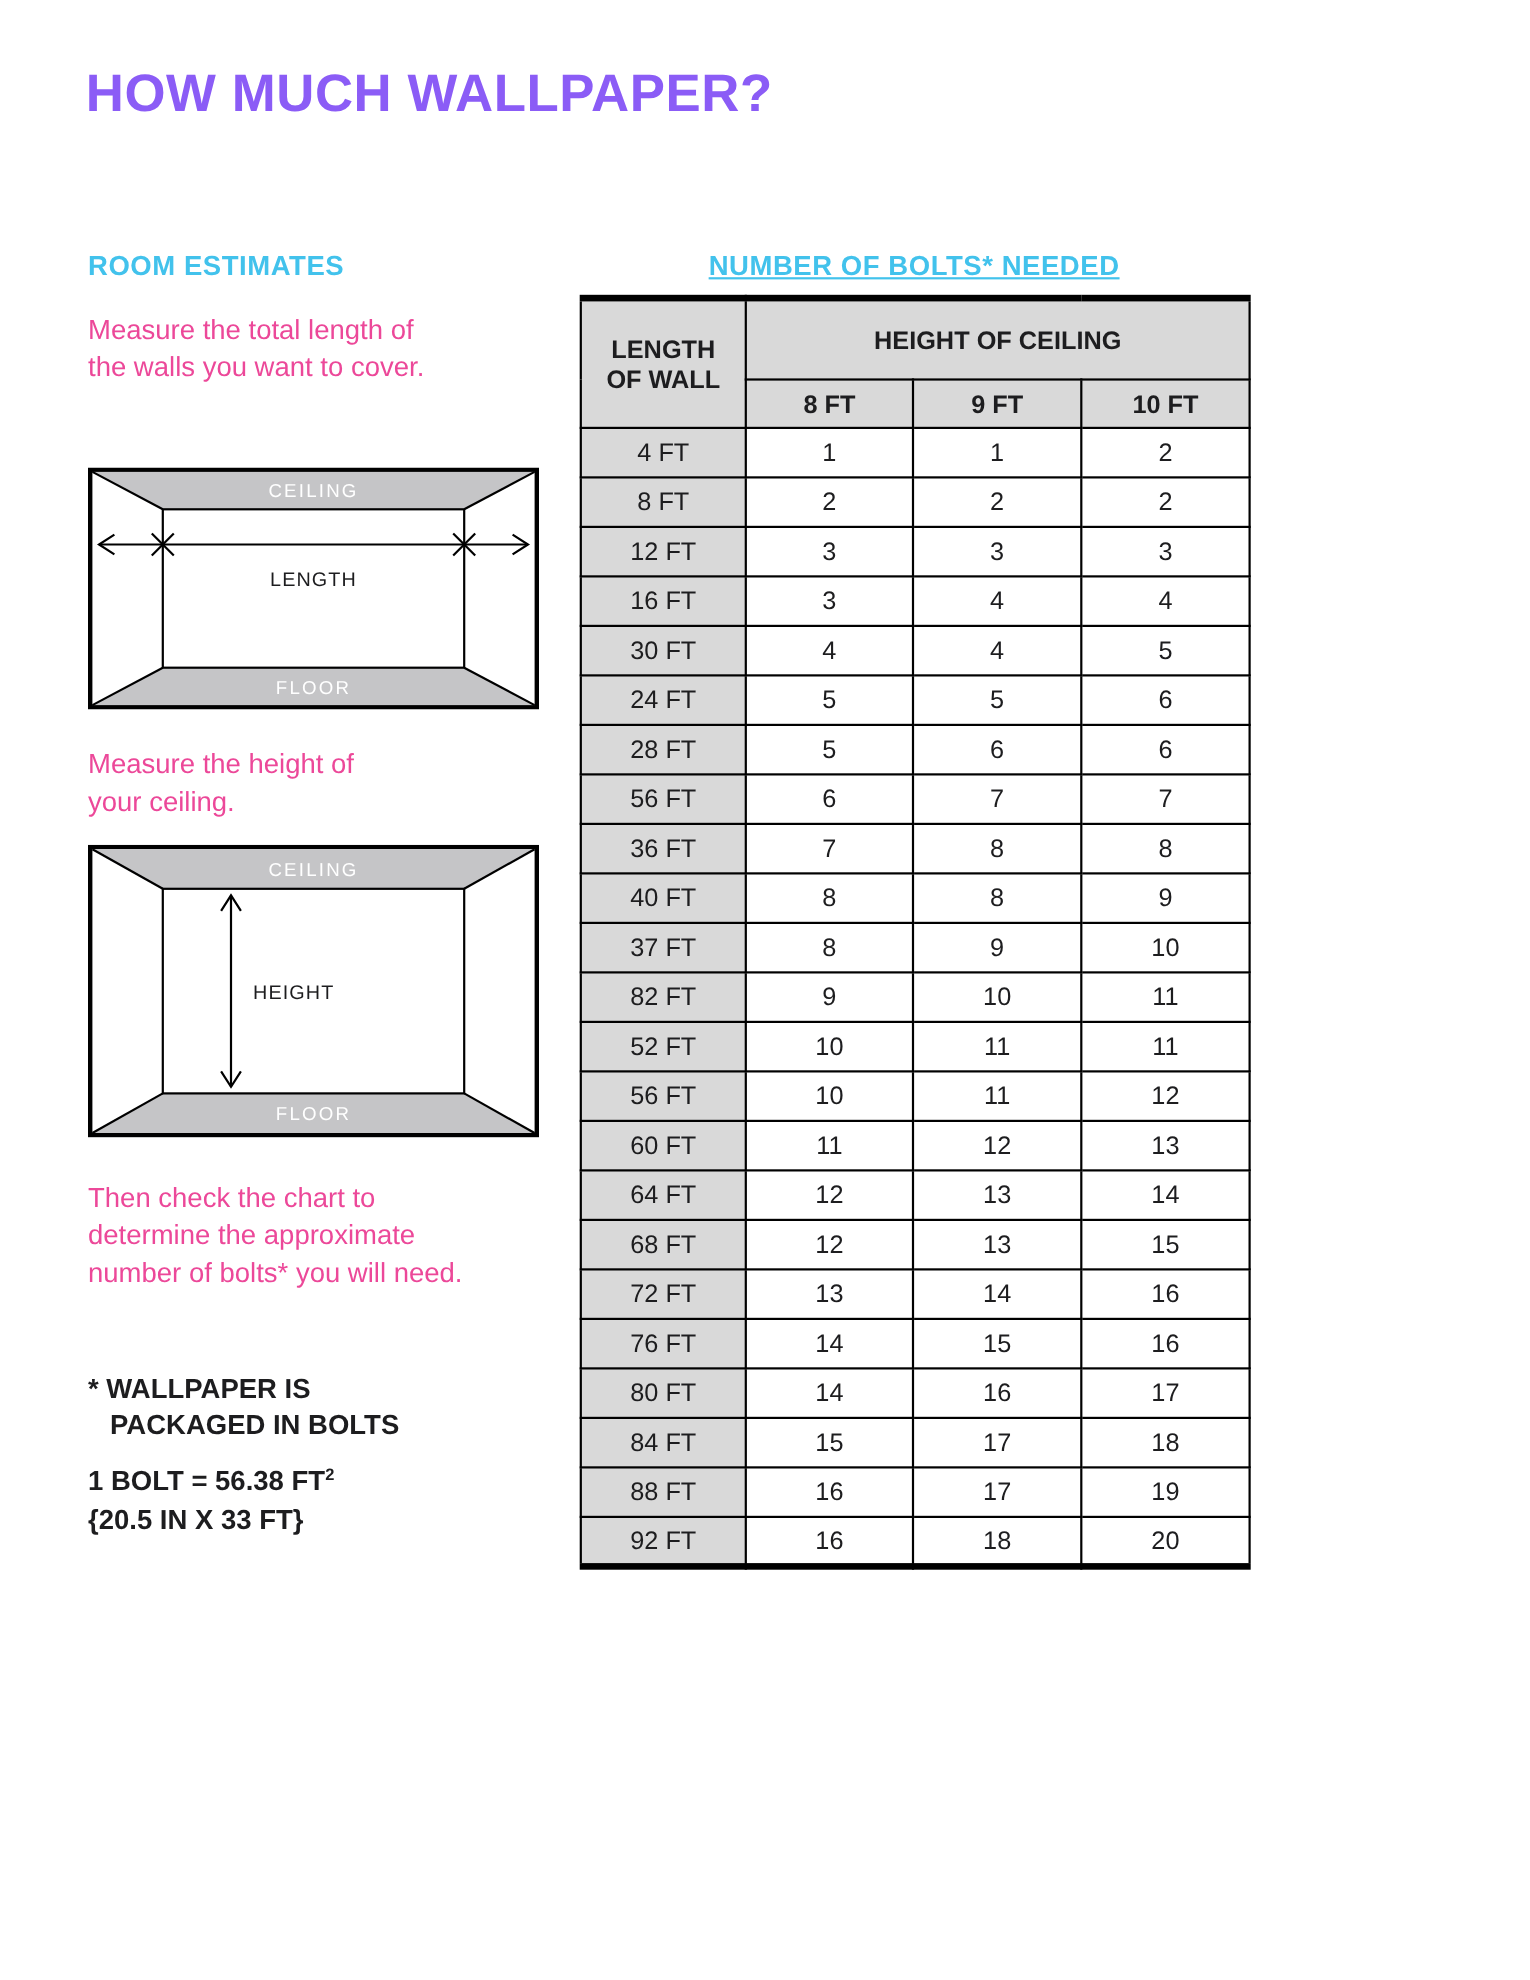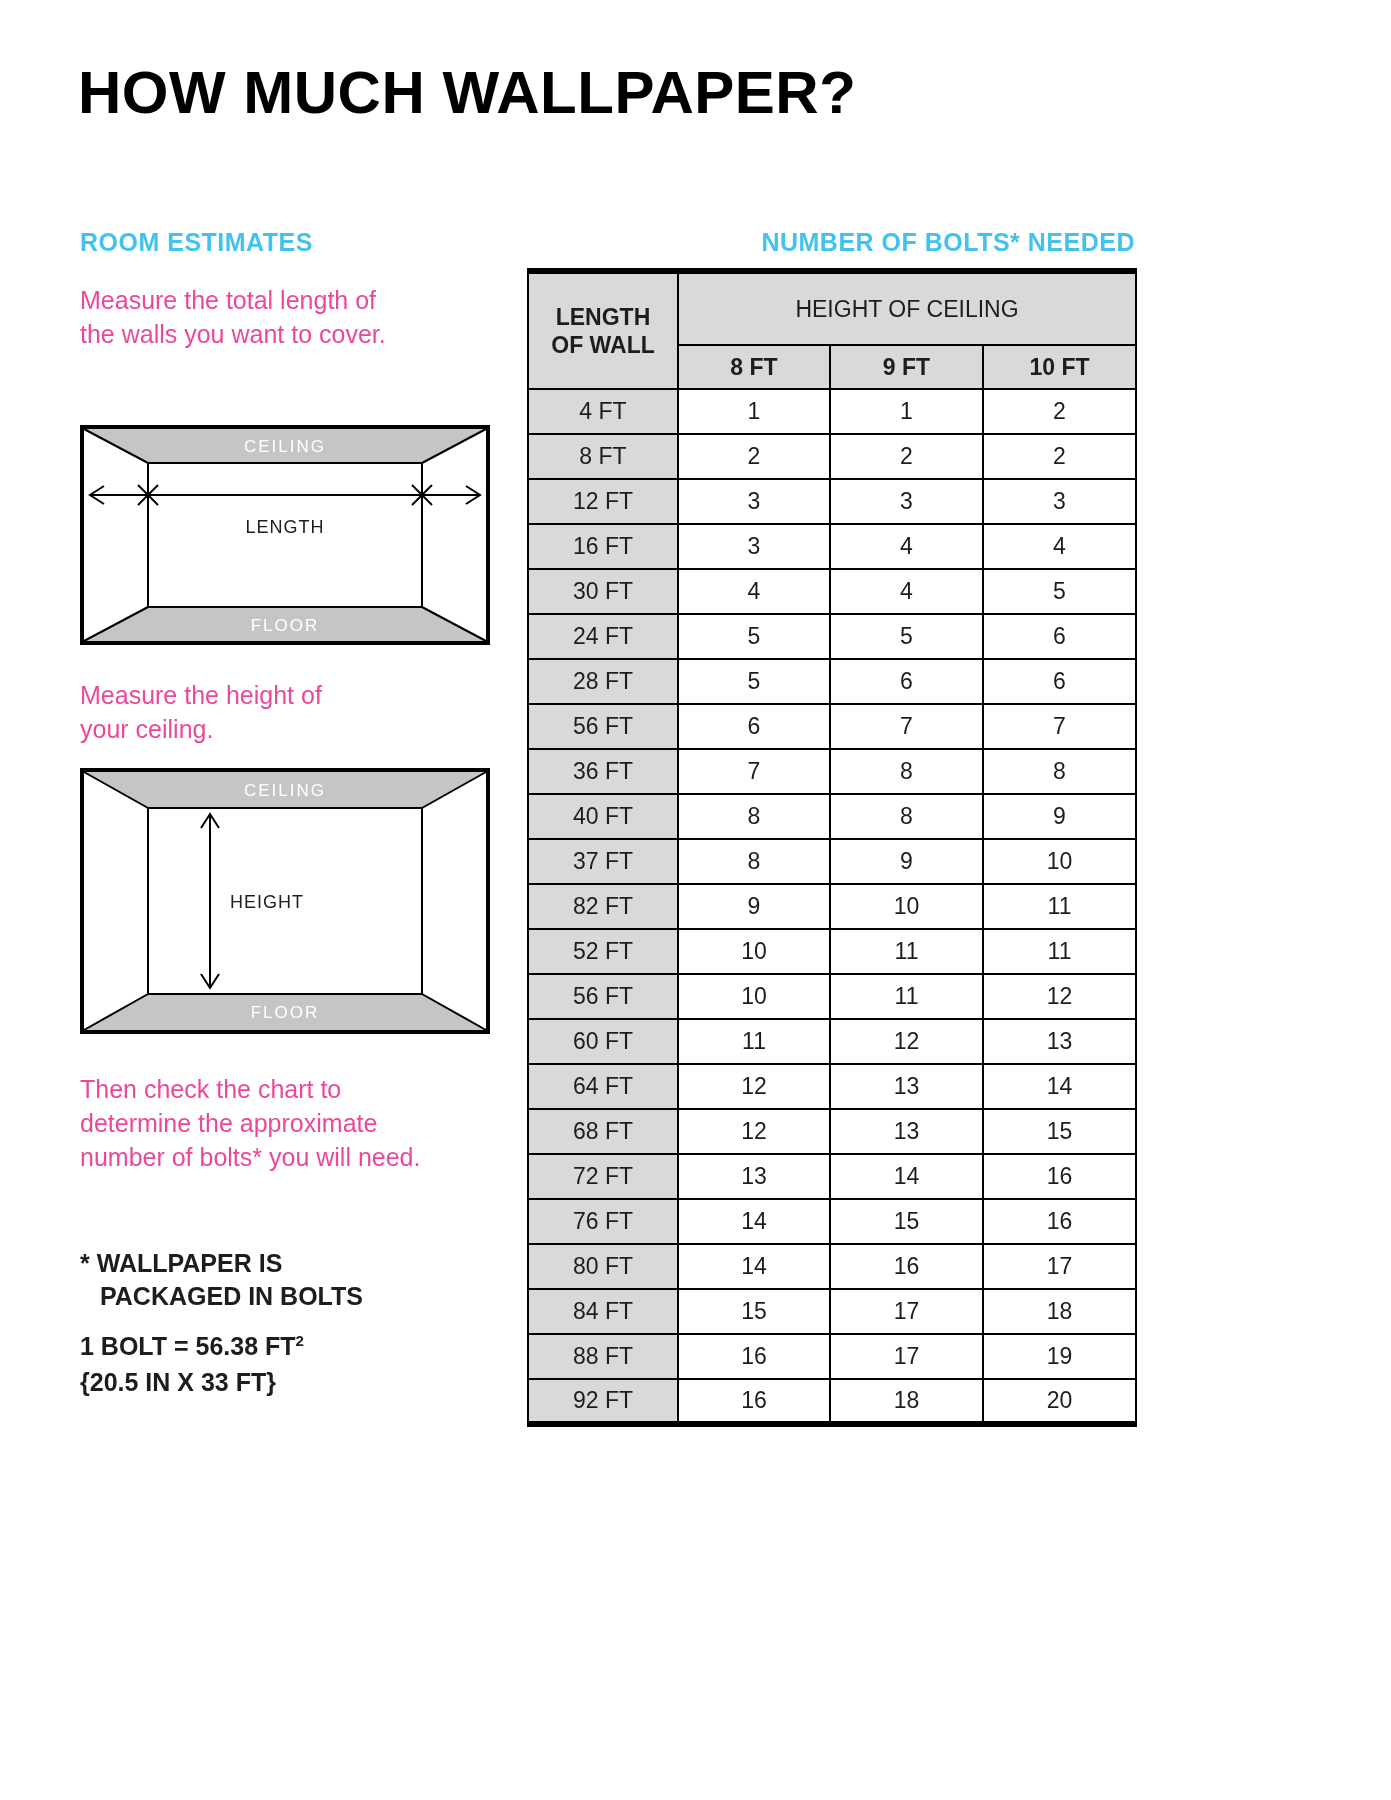--- a/index.html
+++ b/index.html
@@ -7,30 +7,30 @@
   .page {
     position:relative;
     width:1391px; height:1800px;
     background:#ffffff;
     font-family:"Liberation Sans", sans-serif;
     color:#1d1d1f;
     overflow:hidden;
   }
   .page-title {
     position:absolute; left:78px; top:58px;
-    font-size:60px; font-weight:bold; letter-spacing:0.5px;
-    color:#000000;
+    font-size:48px; font-weight:bold; letter-spacing:0.5px;
+    color:#8b5cf6;
   }
   .section-heading {
     position:absolute; top:228px;
     font-size:25px; font-weight:bold; letter-spacing:0.5px;
     color:#42c2ec;
   }
   #room-heading { left:80px; }
-  #bolts-heading { left:527px; width:608px; text-align:right; }
+  #bolts-heading { left:527px; width:608px; text-align:center;text-decoration:underline; }
   .para {
     position:absolute; left:80px;
     font-size:25px; line-height:1.36; white-space:pre-line; color:#ec4899;
   }
   #para1 { top:283px; }
   #para2 { top:678px; }
   #para3 { top:1072px; }
   .diagram { position:absolute; left:80px; }
   #diagram1 { top:425px; }
   #diagram2 { top:768px; }
@@ -62,21 +62,21 @@
     font-size:23px;
   }
   th.corner-header {
     background:#d9d9d9;
     border-left:0; border-right:5px solid #000;
     font-size:25px; font-weight:bold; line-height:1.22;
     white-space:pre-line;
   }
   th.group-header {
     background:#d9d9d9; height:74px;
-    font-size:25px; font-weight:normal;
+    font-size:25px; font-weight:bold;
   }
   th.sub-header {
     background:#d9d9d9; height:44px;
     border-left:0; border-right:0; border-bottom:3px solid #000;
     font-size:24px; font-weight:bold;
   }
   th.row-label {
     background:#d9d9d9; height:45px;
     border-left:0; border-right:5px solid #000;
     font-weight:normal;

